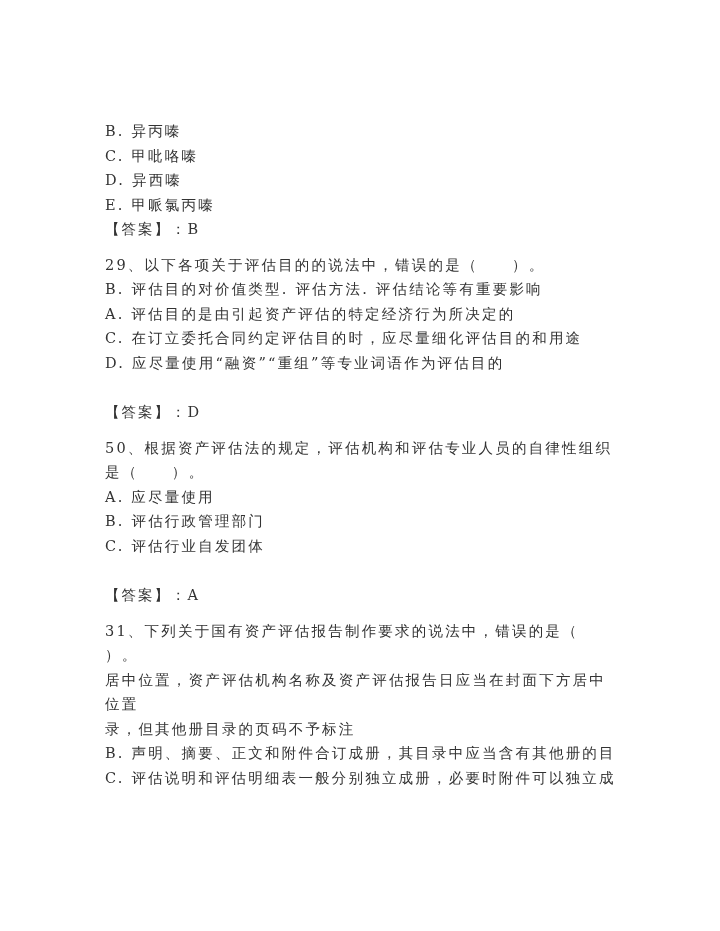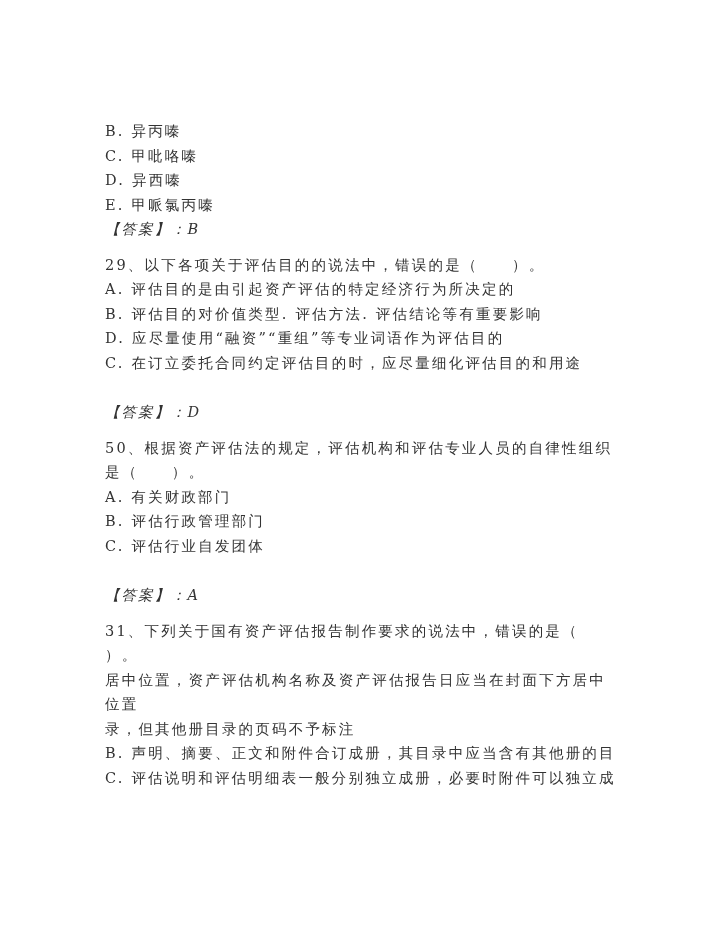--- a/index.html
+++ b/index.html
@@ -1,46 +1,46 @@
 <!DOCTYPE html>
 <html><head>
 <meta charset="utf-8">
 <style>
   html, body { margin: 0; padding: 0; background: #ffffff; }
   body { width: 720px; height: 931px; position: relative; overflow: hidden;
          font-family: "DejaVu Serif", "Liberation Serif", serif; color: #333333; }
   .page { position: absolute; left: 105px; top: 85px; width: 500px; margin-top: 34px; }
   .line { font-size: 14.5px; line-height: 24.5px; height: 24.5px; white-space: nowrap; letter-spacing: 2.2px; }
-  .answer { padding-left: 0px; letter-spacing: 2px; font-style: italic; }
+  .answer { padding-left: 0px; letter-spacing: 2px; }
   .gap { height: 25px; }
   .gap-sm { height: 11px; }
 </style>
 </head>
 <body>
 
 <div class="page">
   <div class="line">B. 异丙嗪</div>
   <div class="line">C. 甲吡咯嗪</div>
   <div class="line">D. 异西嗪</div>
   <div class="line">E. 甲哌氯丙嗪</div>
   <div class="line answer">【答案】：B</div>
   <div class="gap-sm"></div>
 
   <div class="line">29、以下各项关于评估目的的说法中，错误的是（　　）。</div>
+  <div class="line">B. 评估目的对价值类型. 评估方法. 评估结论等有重要影响</div>
   <div class="line">A. 评估目的是由引起资产评估的特定经济行为所决定的</div>
-  <div class="line">B. 评估目的对价值类型. 评估方法. 评估结论等有重要影响</div>
+  <div class="line">C. 在订立委托合同约定评估目的时，应尽量细化评估目的和用途</div>
   <div class="line">D. 应尽量使用“融资”“重组”等专业词语作为评估目的</div>
-  <div class="line">C. 在订立委托合同约定评估目的时，应尽量细化评估目的和用途</div>
   <div class="gap"></div>
   <div class="line answer">【答案】：D</div>
   <div class="gap-sm"></div>
 
   <div class="line">50、根据资产评估法的规定，评估机构和评估专业人员的自律性组织</div>
   <div class="line">是（　　）。</div>
-  <div class="line">A. 有关财政部门</div>
+  <div class="line">A. 应尽量使用</div>
   <div class="line">B. 评估行政管理部门</div>
   <div class="line">C. 评估行业自发团体</div>
   <div class="gap"></div>
   <div class="line answer">【答案】：A</div>
   <div class="gap-sm"></div>
 
   <div class="line">31、下列关于国有资产评估报告制作要求的说法中，错误的是（</div>
   <div class="line">）。</div>
   <div class="line">居中位置，资产评估机构名称及资产评估报告日应当在封面下方居中</div>
   <div class="line">位置</div>

